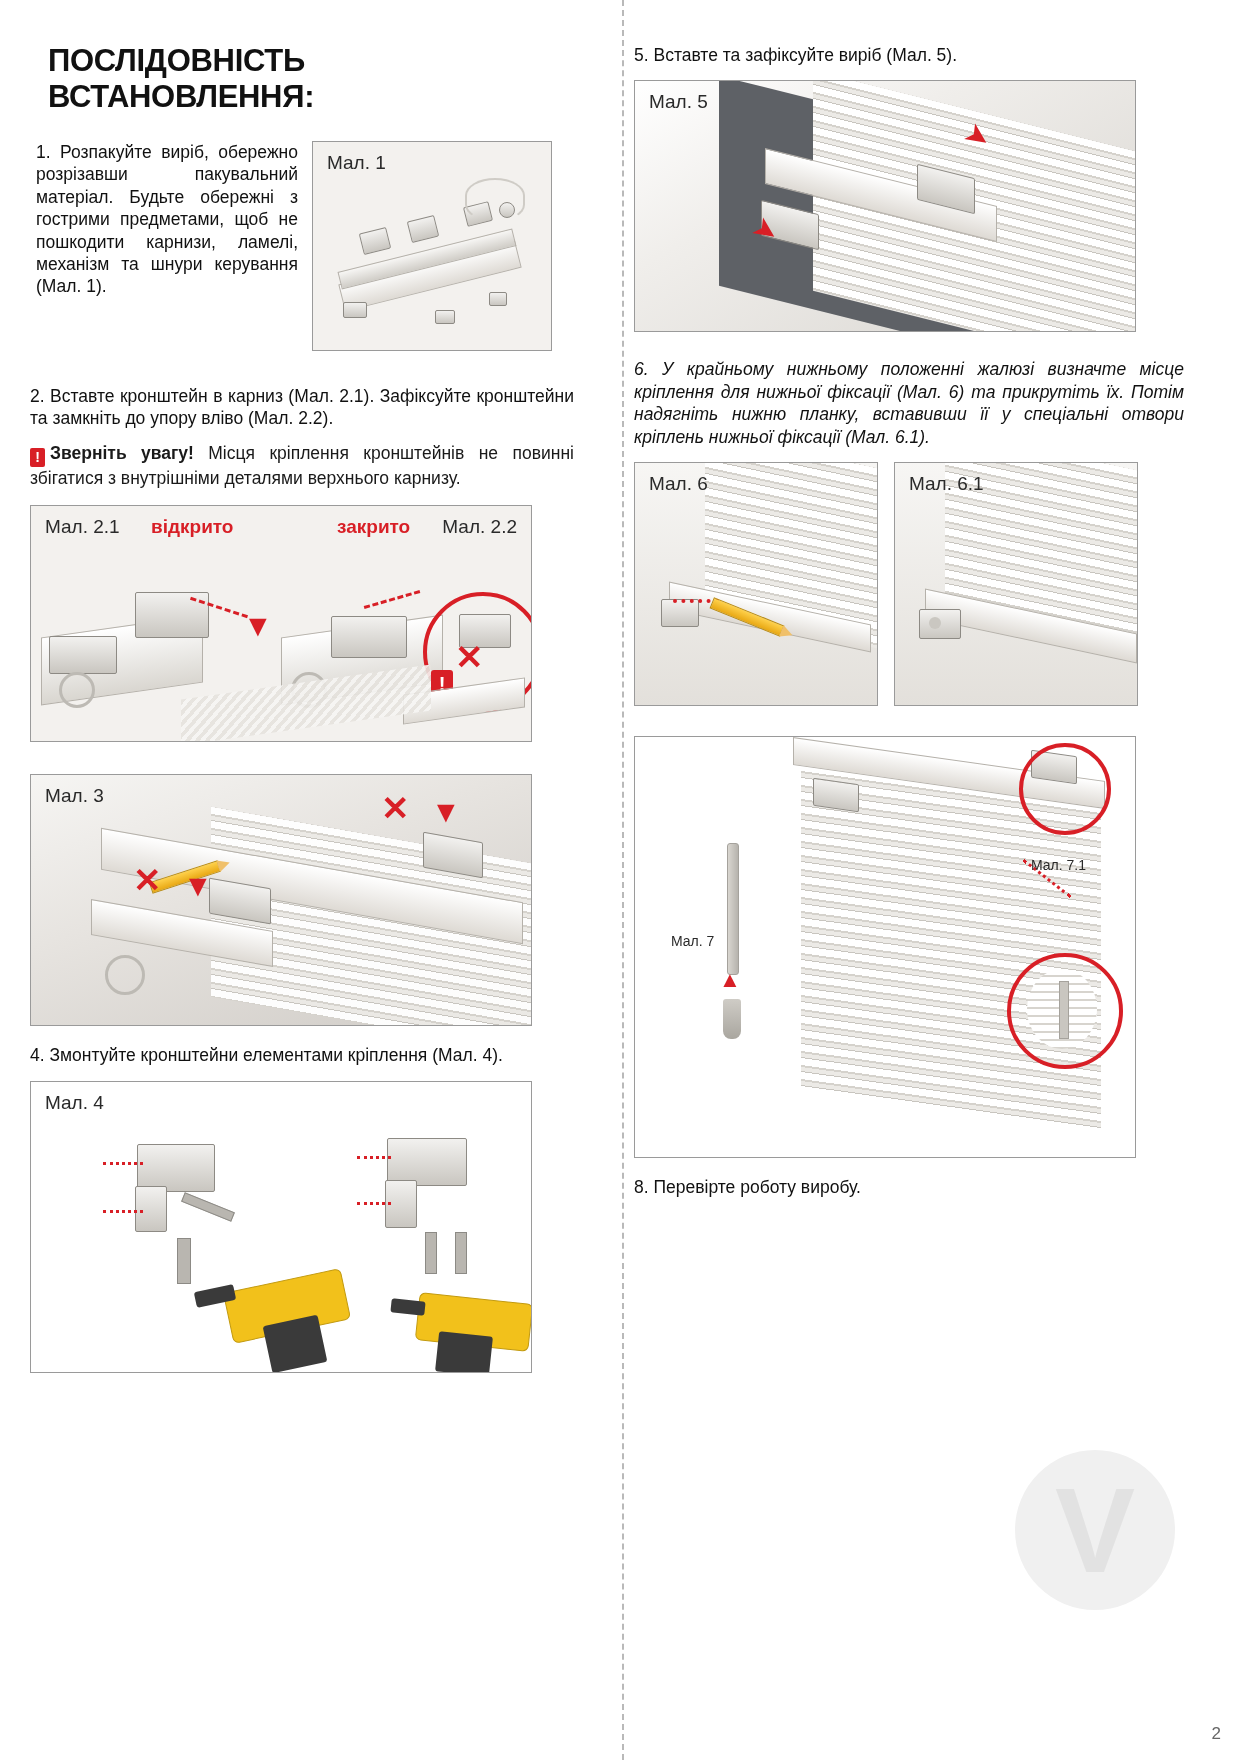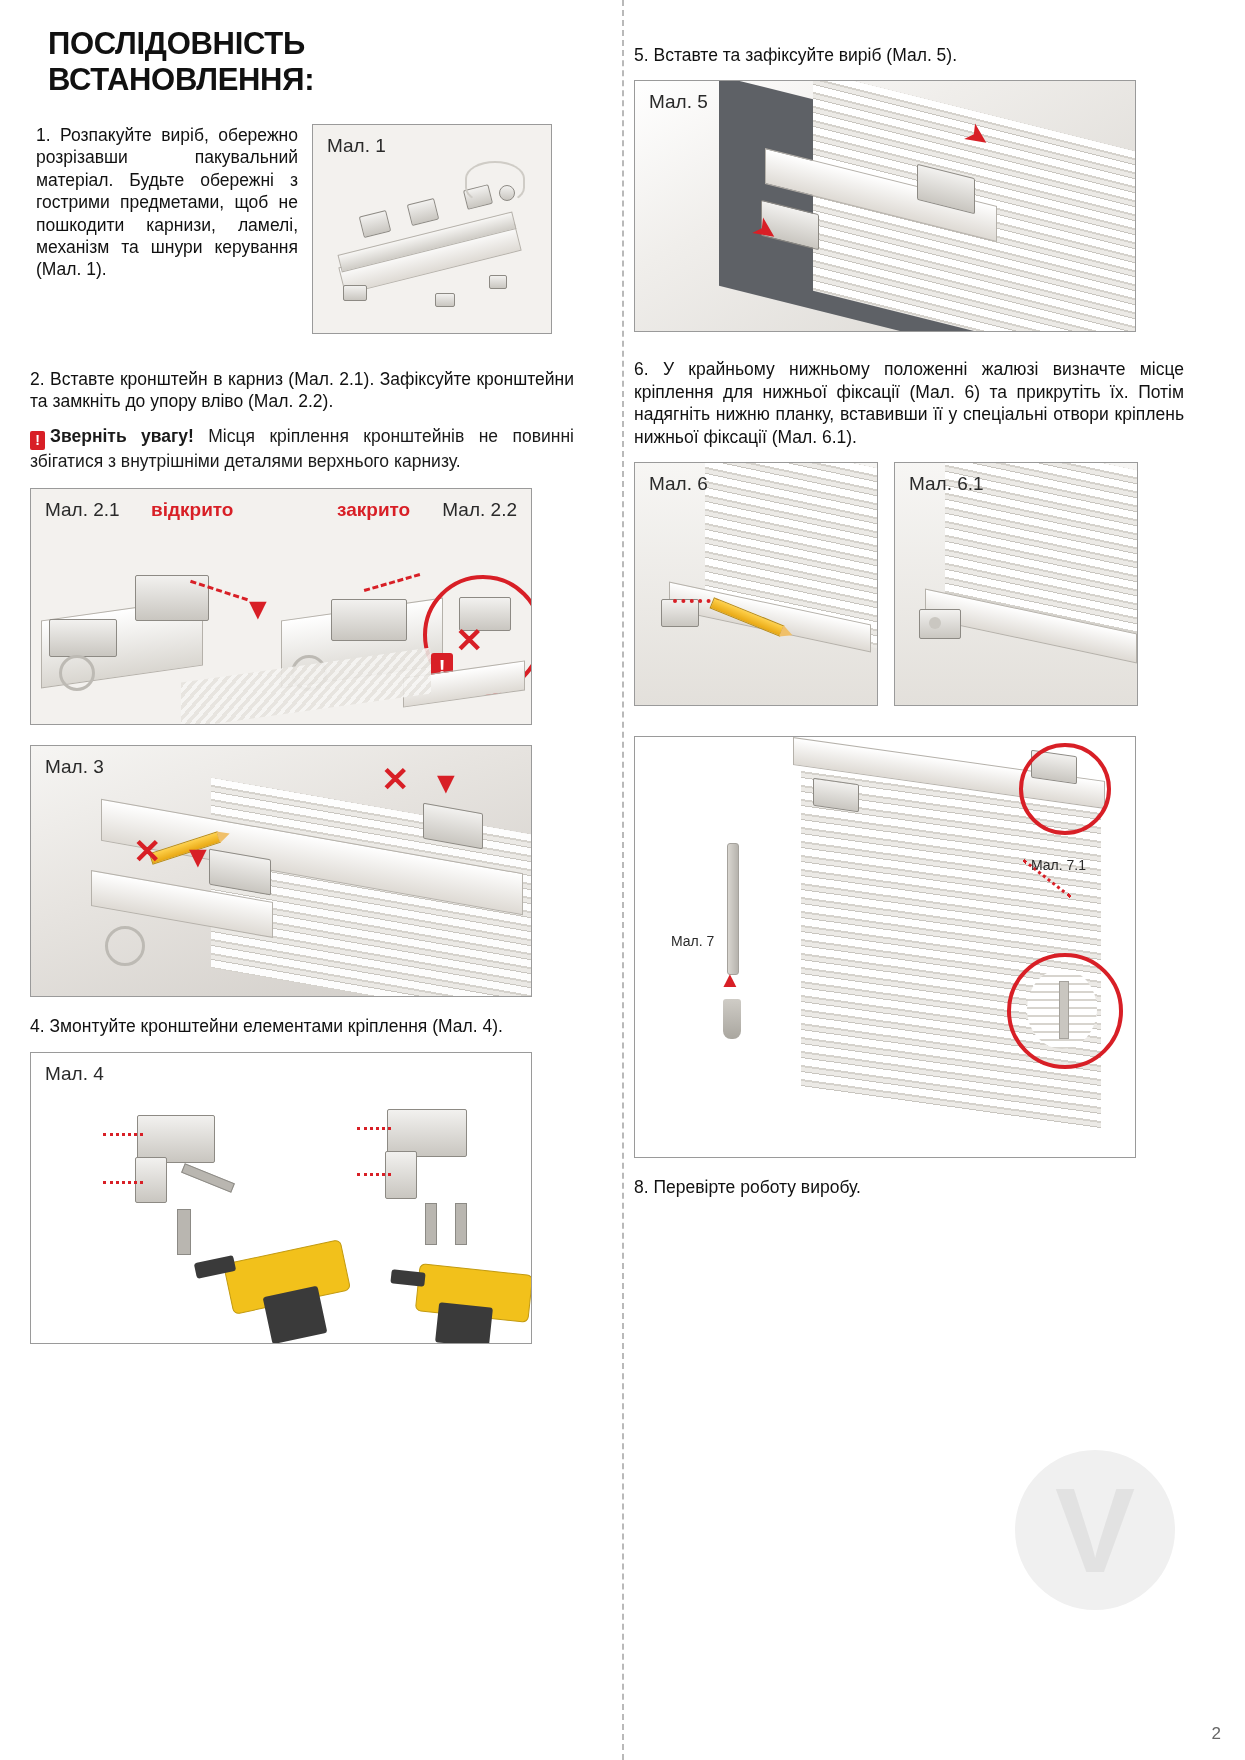--- a/index.html
+++ b/index.html
@@ -43,21 +43,21 @@
   }
   .col-right {
     width: 592px;
     padding-left: 42px;
     box-sizing: border-box;
   }
   h1.title {
     font-size: 31px;
     font-weight: bold;
     letter-spacing: -0.3px;
-    margin: 8px 0 26px 18px;
+    margin: 25px 0 26px 18px;
     color: #111;
   }
   p.step {
     font-size: 17.5px;
     line-height: 1.28;
     margin: 0 0 12px 0;
     text-align: justify;
     color: #111;
   }
   .note {
@@ -273,21 +273,21 @@
 
         <div class="circle-red" style="left:392px; top:86px; width:112px; height:112px;"></div>
         <div class="bracket" style="left:428px; top:108px; width:50px; height:32px;"></div>
         <div class="cross" style="left:424px; top:134px;">✕</div>
         <div style="position:absolute; left:400px; top:164px; width:22px; height:28px; background:#d81f26; color:#fff; font-weight:bold; font-size:20px; text-align:center; line-height:28px; border-radius:3px;">!</div>
         <div class="headrail" style="left:372px; top:180px; width:120px; height:28px; transform:skewY(-8deg);"></div>
         <div style="position:absolute; left:150px; top:176px; width:250px; height:46px; background:repeating-linear-gradient(135deg,#e6e3de 0 4px,#f6f5f3 4px 8px); transform:skewY(-8deg); opacity:.9;"></div>
       </div>
 
 
-      <div class="figure" style="width:500px; height:250px; margin-top:20px; background:#efedea;">
+      <div class="figure" style="width:500px; height:250px; margin-top:32px; background:#efedea;">
         <span class="fig-label">Мал. 3</span>
         <div class="wall" style="left:0; top:0; width:500px; height:250px; background:linear-gradient(160deg,#f6f5f3 0%, #e7e4e0 40%, #cfcbc6 100%);"></div>
         <div class="blind-slats" style="left:180px; top:60px; width:320px; height:190px; transform:skewY(10deg); opacity:.95;"></div>
         <div class="headrail" style="left:70px; top:90px; width:420px; height:40px; transform:skewY(10deg);"></div>
         <div class="bracket" style="left:178px; top:108px; width:60px; height:34px; transform:skewY(10deg);"></div>
         <div class="bracket" style="left:392px; top:62px; width:58px; height:34px; transform:skewY(10deg);"></div>
         <div class="pencil" style="left:118px; top:96px; width:70px; transform:rotate(-18deg);"></div>
         <div class="cross" style="left:102px; top:88px;">✕</div>
         <div class="cross" style="left:350px; top:16px;">✕</div>
         <div class="arrow-red" style="left:400px; top:22px;">▼</div>
@@ -333,21 +333,21 @@
         <div style="position:absolute; left:0; top:0; width:500px; height:250px; background:linear-gradient(150deg,#ffffff 0%, #f0eeeb 35%, #d8d5d0 100%);"></div>
         <div class="wall" style="left:84px; top:36px; width:330px; height:210px; transform:skewY(14deg); background:#5e6166;"></div>
         <div class="blind-slats" style="left:178px; top:30px; width:322px; height:220px; transform:skewY(14deg);"></div>
         <div class="headrail" style="left:130px; top:96px; width:230px; height:34px; transform:skewY(14deg);"></div>
         <div class="bracket" style="left:126px; top:126px; width:56px; height:34px; transform:skewY(14deg);"></div>
         <div class="bracket" style="left:282px; top:90px; width:56px; height:34px; transform:skewY(14deg);"></div>
         <div class="arrow-red" style="left:118px; top:134px; transform:rotate(35deg);">➤</div>
         <div class="arrow-red" style="left:330px; top:40px; transform:rotate(35deg);">➤</div>
       </div>
 
-      <p class="step" style="margin-top:26px;">6. У крайньому нижньому положенні жалюзі визначте місце кріплення для нижньої фіксації (Мал. 6) та прикрутіть їх. Потім надягніть нижню планку, вставивши її у спеціальні отвори кріплень нижньої фіксації (Мал. 6.1).</p>
+      <p class="step" style="margin-top:26px;font-style:italic;">6. У крайньому нижньому положенні жалюзі визначте місце кріплення для нижньої фіксації (Мал. 6) та прикрутіть їх. Потім надягніть нижню планку, вставивши її у спеціальні отвори кріплень нижньої фіксації (Мал. 6.1).</p>
 
       <div style="display:flex; gap:16px; margin-top:14px;">
         <div class="figure" style="width:242px; height:242px; margin-bottom:16px;">
           <span class="fig-label">Мал. 6</span>
           <div style="position:absolute; left:0; top:0; width:242px; height:242px; background:linear-gradient(180deg,#f7f6f4,#e3e0db);"></div>
           <div class="blind-slats" style="left:70px; top:-10px; width:200px; height:180px; transform:skewY(12deg);"></div>
           <div class="headrail" style="left:34px; top:140px; width:200px; height:26px; transform:skewY(12deg);"></div>
           <div class="bracket" style="left:26px; top:136px; width:36px; height:26px;"></div>
           <div class="dotted-red" style="left:38px; top:136px; width:46px; border-top:4px dotted #d81f26;"></div>
           <div class="pencil" style="left:74px; top:148px; width:74px; transform:rotate(22deg);"></div>

